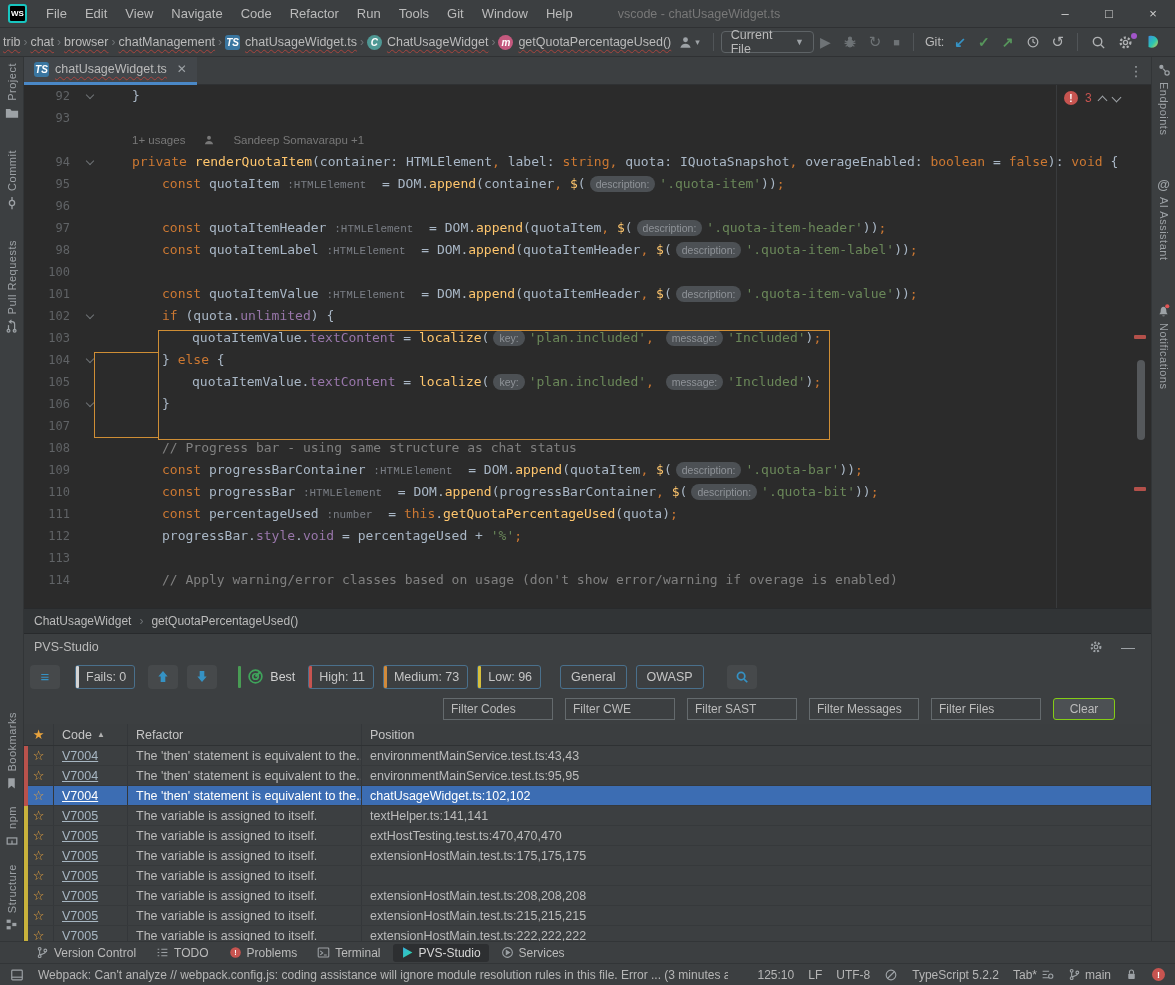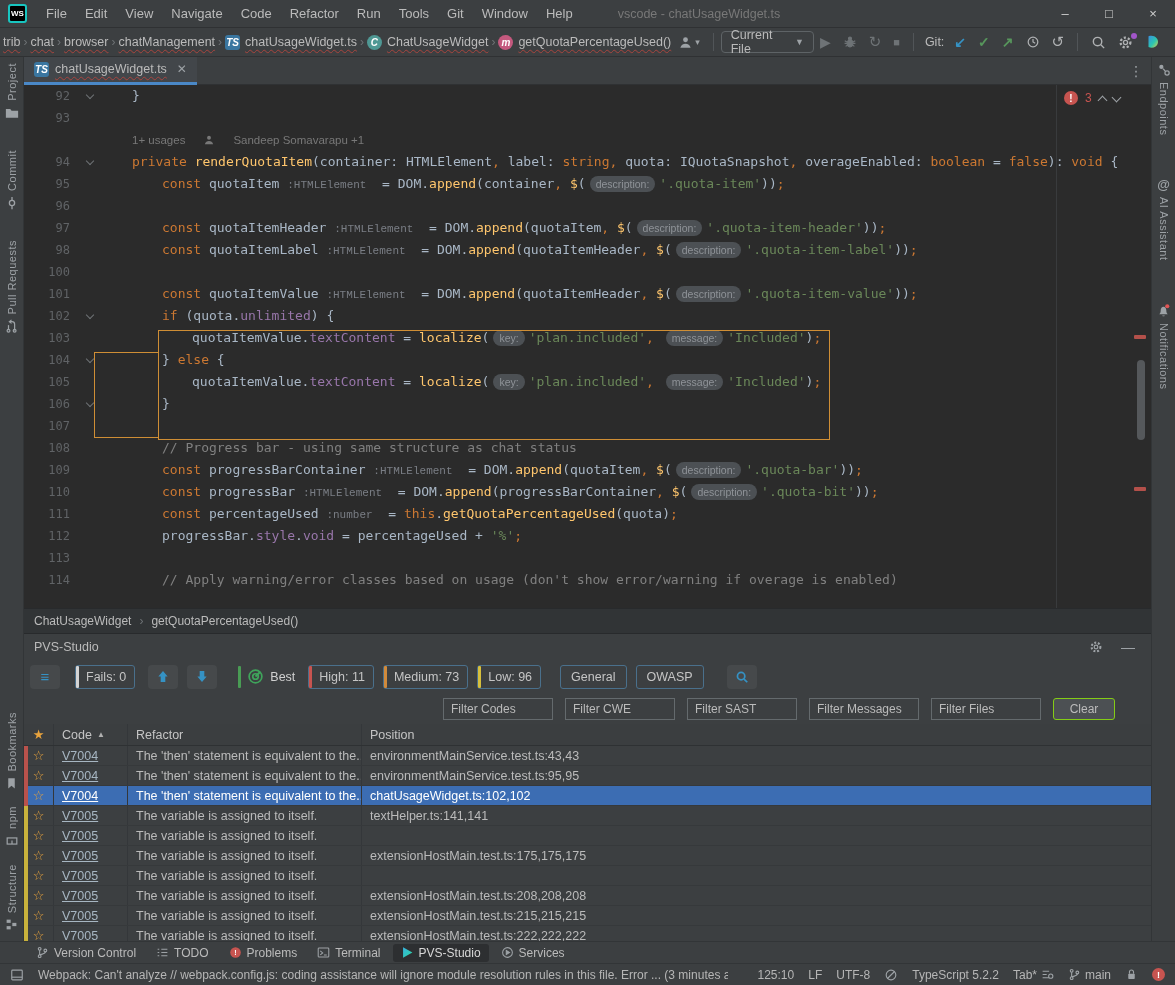--- a/index.html
+++ b/index.html
@@ -511,20 +511,21 @@
           <span class="c-msg">The variable is assigned to itself.</span>
           <span class="c-pos">textHelper.ts:141,141</span>
         </div>
         <div class="trow">
           <span class="sev low"></span>
           <span class="c-star">☆</span>
           <span class="c-code">
             <span class="code-link">V7005</span>
           </span>
           <span class="c-msg">The variable is assigned to itself.</span>
+          <span class="c-pos">extHostTesting.test.ts:470,470,470</span>
         </div>
         <div class="trow">
           <span class="sev low"></span>
           <span class="c-star">☆</span>
           <span class="c-code">
             <span class="code-link">V7005</span>
           </span>
           <span class="c-msg">The variable is assigned to itself.</span>
           <span class="c-pos">extensionHostMain.test.ts:175,175,175</span>
         </div>

